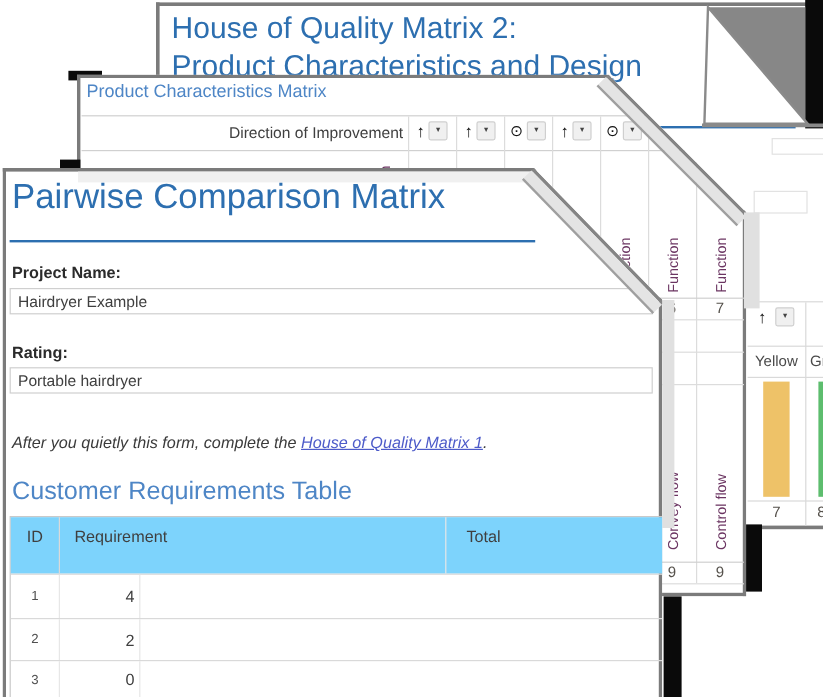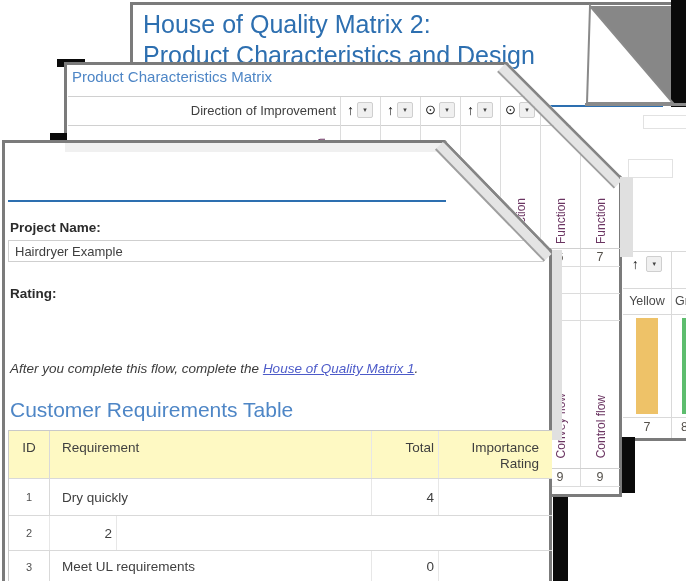--- a/index.html
+++ b/index.html
@@ -22,28 +22,28 @@
   .diagband{position:absolute;transform-origin:0 0;}
   .diagband .l1{height:3px;background:#858585;}
   .diagband .l2{height:9px;background:#e4e4e4;}
   .diagband .l3{height:2px;background:#9f9f9f;}
   input.field{position:absolute;height:20px;border:1px solid #cfcfcf;font-family:"Liberation Sans",sans-serif;
     font-size:13px;color:#3f3f3f;padding:0 0 0 6px;background:#fff;}
   .flabel{position:absolute;font-size:13.5px;font-weight:bold;color:#2b2b2b;}
   
   .ctable{position:absolute;left:6px;top:290px;width:552px;border:1px solid #c9c9c9;font-size:13.5px;color:#3f3f3f;}
   .trow{display:flex;border-top:1px solid #d9d9d9;align-items:center;}
-  .thead{background:#fef9c3;height:47px;border-top:none;align-items:flex-start;}
+  .thead{background:#7dd3fc;height:47px;border-top:none;align-items:flex-start;}
   .thead>div{padding-top:9px;}
   .c-id{width:40px;text-align:center;flex:none;}
   .c-req{width:309px;padding-left:12px;flex:none;border-left:1px solid #d9d9d9;align-self:stretch;display:flex;align-items:center;}
   .thead .c-req{align-items:flex-start;padding-top:9px;border-left:1px solid #d9d9d9;}
   .c-tot{width:62px;text-align:right;padding-right:4px;flex:none;border-left:1px solid #e7e7e7;align-self:stretch;}
   .c-imp{width:100px;text-align:right;padding-right:2px;flex:none;border-left:1px solid #e7e7e7;align-self:stretch;line-height:16px;}
-  .trow .c-tot,.trow .c-imp{display:flex;align-items:center;justify-content:flex-end;}
+  .trow .c-tot,.trow .c-imp{display:flex;align-items:center;justify-content:flex-end;text-align:center;}
   .r1{height:36px;} .r2{height:34px;} .r3{height:31px;}
   .idnum{font-size:11px;color:#4f4f4f;}
 </style>
 </head>
 <body>
 
 <div class="page" style="left:130px;top:2px;width:600px;height:433px;border-left:3px solid #7b7b7b;border-top:3px solid #7b7b7b;border-bottom:3px solid #7b7b7b;">
   <div class="abs h1" style="left:10px;top:4px;width:520px;">
     <div>House of Quality Matrix 2:</div>
     <div style="border-bottom:2px solid #2d6fb0;padding-bottom:3px;">Product Characteristics and Design Characteristics</div>
@@ -169,54 +169,53 @@
 <div class="abs" style="left:552px;top:250px;width:10px;height:190px;background:#e0e0e0;"></div>
 
 <div class="page" style="left:2px;top:140px;width:550px;height:441px;
             clip-path:polygon(0 0,443px 0,100% 110px,100% 100%,0 100%);">
 
   <div class="bord" style="left:0;top:0;width:445px;height:3px;"></div>
   <div class="bord" style="left:0;top:0;width:3px;height:441px;"></div>
   <div class="bord" style="left:547px;top:108px;width:3px;height:333px;"></div>
   <div class="abs" style="left:63px;top:3px;width:382px;height:9px;background:#f0f0f0;"></div>
 
+  <div class="abs" style="left:8px;top:8px;font-size:29px;color:#2d6fb0;">Pairwise Comparison Matrix</div>
   <div class="abs" style="left:6px;top:60px;width:438px;height:2px;background:#2d6fb0;"></div>
 
   <div class="flabel" style="left:8px;top:80px;">Project Name:</div>
   <input class="field" readonly="" style="left: 6px; top: 100px; width: 528px;" value="Hairdryer Example">
 
   <div class="flabel" style="left:8px;top:146px;">Rating:</div>
+  <input class="field" readonly="" style="left: 6px; top: 166px; width: 528px;" value="Portable hairdryer">
 
   <div class="abs" style="left:8px;top:221px;font-size:13.5px;font-style:italic;color:#3b3b3b;">
-    <span>After you complete this flow, complete the </span><a href="#" style="color:#4d5bc9;text-decoration:underline;">House of Quality Matrix 1</a><span>.</span>
+    <span>After you quietly this form, complete the </span><a href="#" style="color:#4d5bc9;text-decoration:underline;">House of Quality Matrix 1</a><span>.</span>
   </div>
 
   <div class="abs h2" style="left:8px;top:258px;font-size:21px;">Customer Requirements Table</div>
 
   <div class="ctable">
     <div class="trow thead">
       <div class="c-id">ID</div>
       <div class="c-req">Requirement</div>
       <div class="c-tot" style="display:block;">Total</div>
-      <div class="c-imp" style="display:block;">Importance Rating</div>
     </div>
     <div class="trow r1">
       <div class="c-id idnum">1</div>
-      <div class="c-req">Dry quickly</div>
       <div class="c-tot">4</div>
       <div class="c-imp"></div>
     </div>
     <div class="trow r2">
       <div class="c-id idnum">2</div>
       <div class="c-tot">2</div>
       <div class="c-imp"></div>
     </div>
     <div class="trow r3">
       <div class="c-id idnum">3</div>
-      <div class="c-req">Meet UL requirements</div>
       <div class="c-tot">0</div>
       <div class="c-imp"></div>
     </div>
   </div>
 
   <div class="diagband" style="left:443px;top:0;width:156px;transform:rotate(45.8deg);">
     <div class="l1"></div>
       <div class="l2"></div>
       <div class="l3"></div>
   </div>

